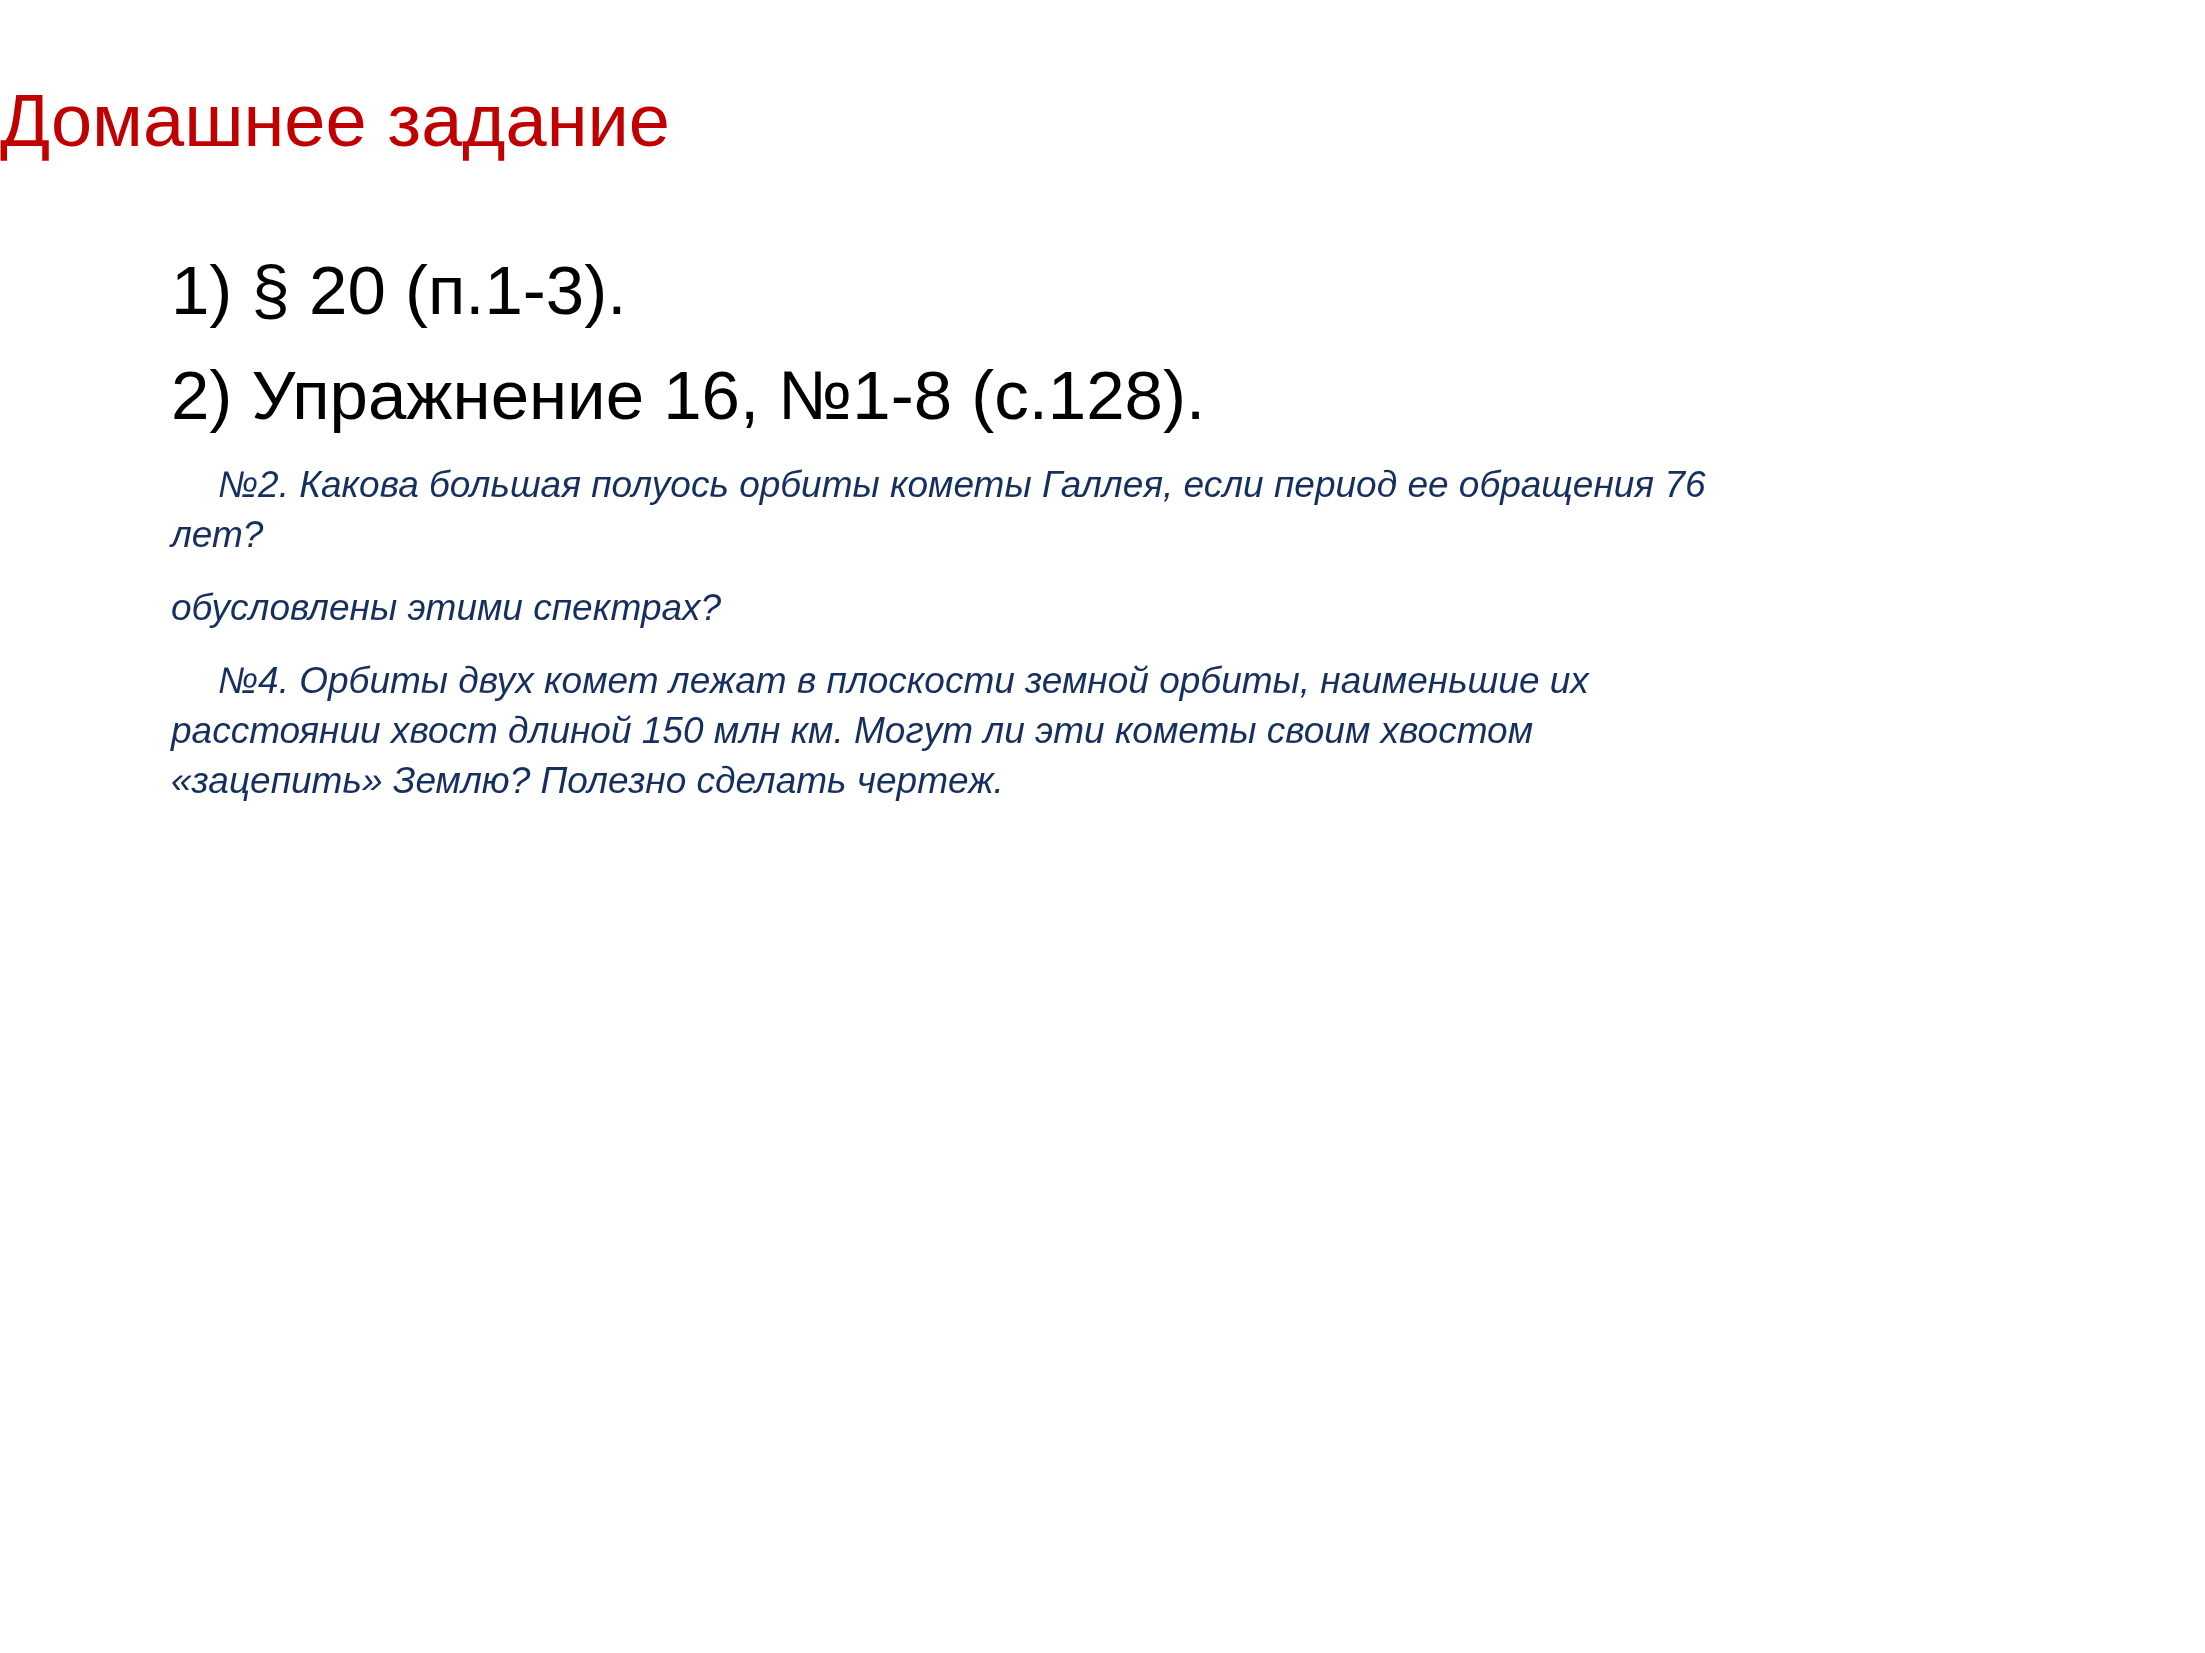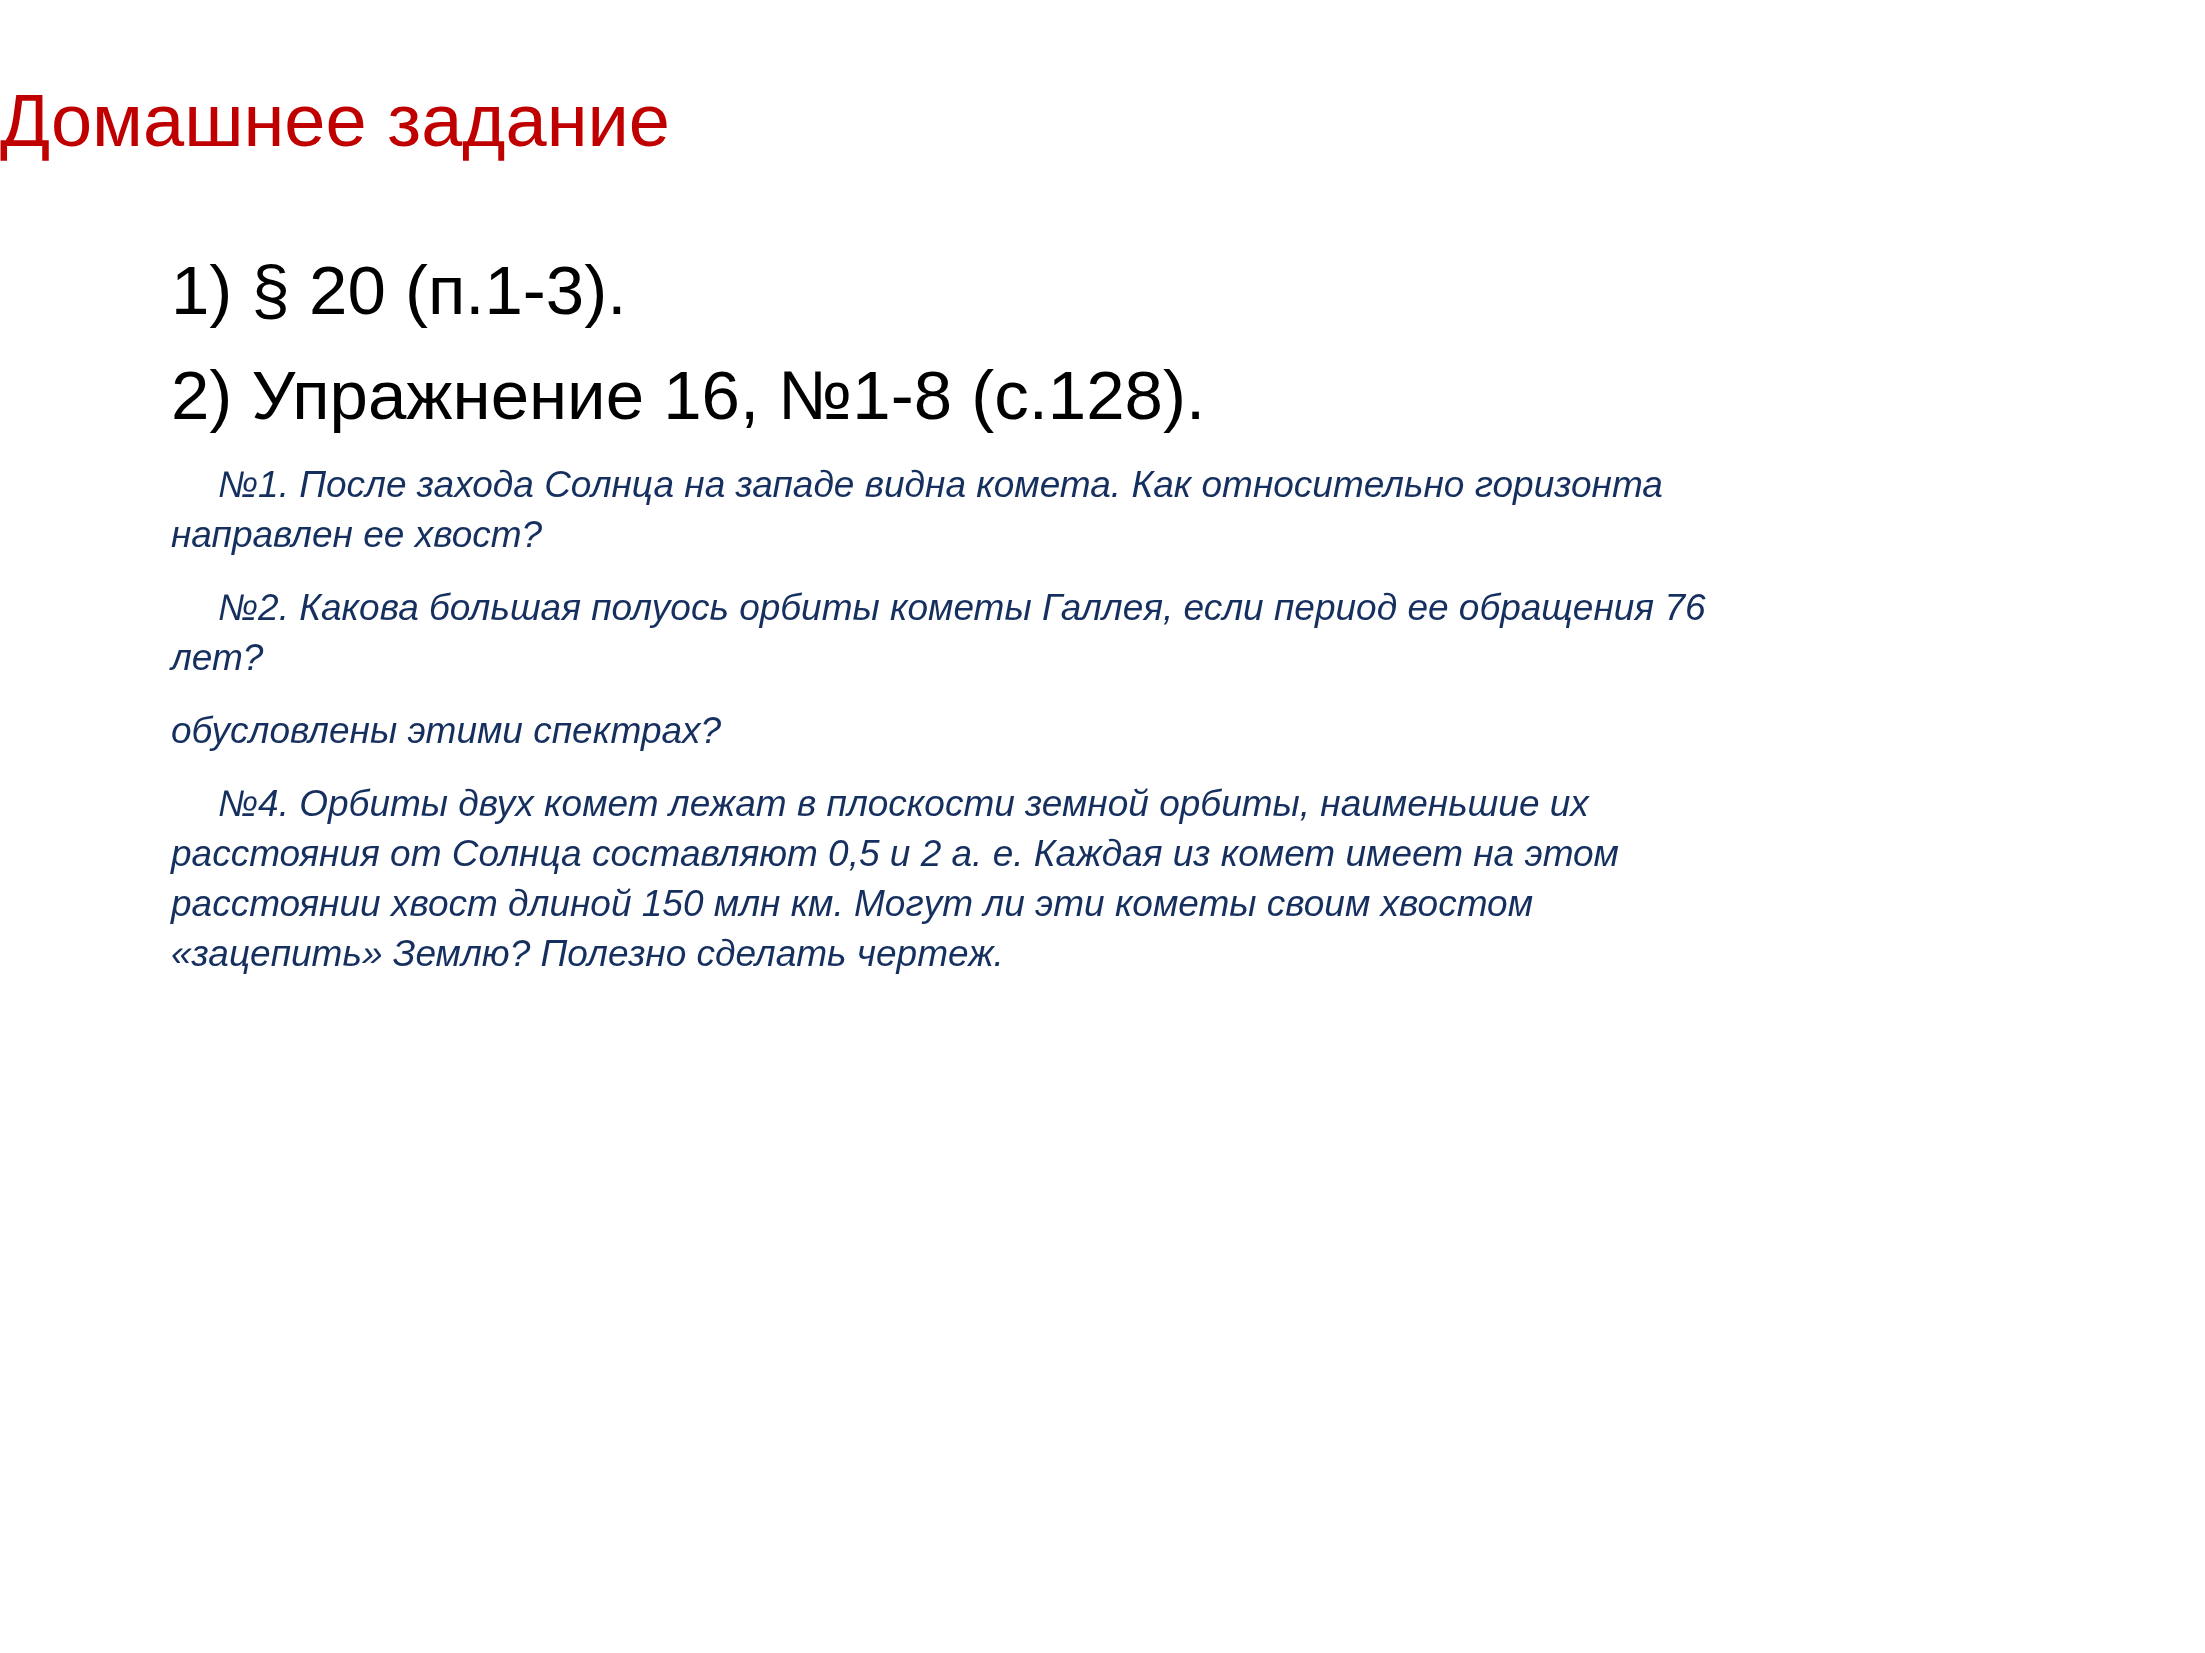--- a/index.html
+++ b/index.html
@@ -54,35 +54,30 @@
 <body>
 
 <div class="slide">
 
   <h1 class="title">Домашнее задание</h1>
 
   <div class="hw item1">1) § 20 (п.1-3).</div>
 
   <div class="hw item2">2) Упражнение 16, №1-8 (с.128).</div>
 
-  <div class="problem">
-    <div class="line first">№1. После захода Солнца на западе видна комета. Как относительно горизонта</div>
-    <div class="line">направлен ее хвост?</div>
-  </div>
 
   <div class="problem">
     <div class="line first">№2. Какова большая полуось орбиты кометы Галлея, если период ее обращения 76</div>
     <div class="line">лет?</div>
   </div>
 
   <div class="problem">
     <div class="line">обусловлены этими спектрах?</div>
   </div>
 
   <div class="problem">
     <div class="line first">№4. Орбиты двух комет лежат в плоскости земной орбиты, наименьшие их</div>
-    <div class="line">расстояния от Солнца составляют 0,5 и 2 а. е. Каждая из комет имеет на этом</div>
     <div class="line">расстоянии хвост длиной 150 млн км. Могут ли эти кометы своим хвостом</div>
     <div class="line">«зацепить» Землю? Полезно сделать чертеж.</div>
   </div>
 
 </div>
 
 
 </body></html>

